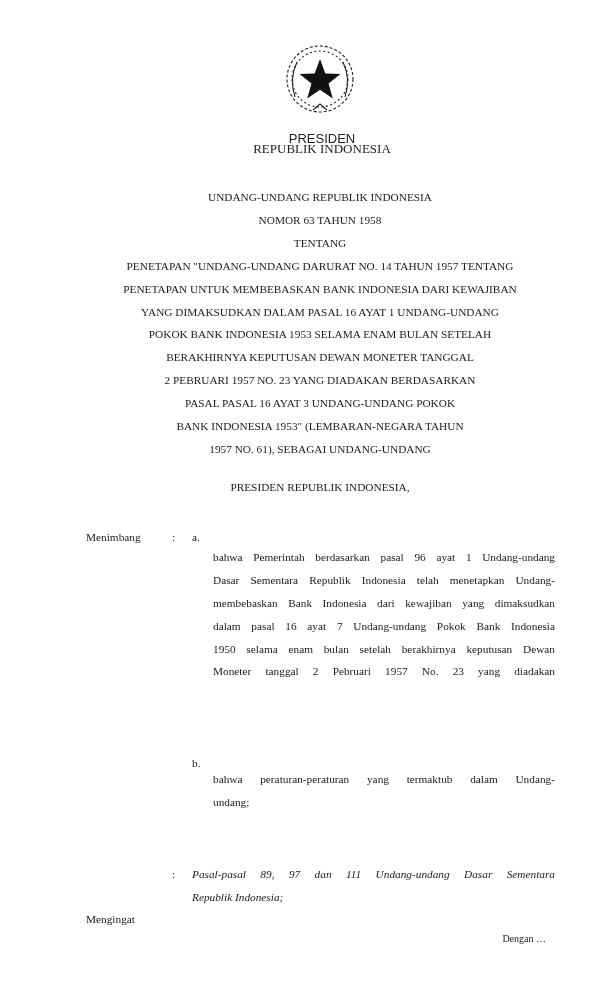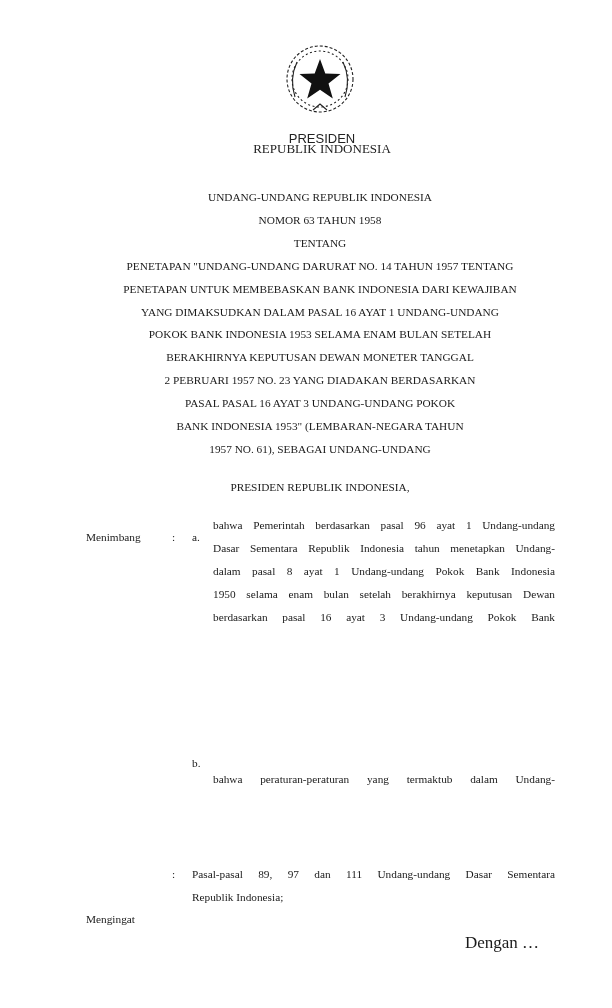--- a/index.html
+++ b/index.html
@@ -13,21 +13,21 @@
   .title-line { white-space:nowrap; }
   .presiden { position:absolute; left:0; width:640px; text-align:center; top:481px; font-size:11.3px; }
   .lbl { position:absolute; left:86px; font-size:11.3px; }
   .colon { position:absolute; left:172px; font-size:11.3px; }
   .item-letter { position:absolute; left:192px; font-size:11.3px; }
   .para { position:absolute; left:213px; width:342px; text-align:justify;
           font-size:11.3px; line-height:22.9px; }
   .para span.ln { display:block; text-align:justify; text-align-last:justify; height:22.9px; white-space:nowrap; }
   .para span.ln.last { text-align-last:left; }
   .para2 { left:192px; width:363px; }
-  .footer { position:absolute; right:73px; top:933px; font-size:17px; }
+  .footer { position:absolute; right:66px; top:933px; font-size:10px; }
 </style>
 </head>
 <body>
 
 <div class="emblem">
   <svg width="74" height="74" viewBox="0 0 74 74">
     <g fill="none" stroke="#222" stroke-width="1.1">
       <circle cx="37" cy="37" r="33" stroke-dasharray="3 2"></circle>
       <circle cx="37" cy="37" r="28" stroke-dasharray="2 2.5"></circle>
       <path d="M12 55 Q6 37 14 20"></path>
@@ -53,33 +53,35 @@
   <div class="title-line">PASAL PASAL 16 AYAT 3 UNDANG-UNDANG POKOK</div>
   <div class="title-line">BANK INDONESIA 1953" (LEMBARAN-NEGARA TAHUN</div>
   <div class="title-line">1957 NO. 61), SEBAGAI UNDANG-UNDANG</div>
 </div>
 
 <div class="presiden">PRESIDEN REPUBLIK INDONESIA,</div>
 
 <div class="lbl" style="top:531px;">Menimbang</div>
 <div class="colon" style="top:531px;">:</div>
 <div class="item-letter" style="top:531px;">a.</div>
-<div class="para" style="top:514px;">
+<div class="para" style="top:546px;">
   <span class="ln">bahwa Pemerintah berdasarkan pasal 96 ayat 1 Undang-undang</span>
-  <span class="ln">Dasar Sementara Republik Indonesia tahun menetapkan Undang-</span>
-  <span class="ln">dalam pasal 8 ayat 1 Undang-undang Pokok Bank Indonesia</span>
+  <span class="ln">Dasar Sementara Republik Indonesia telah menetapkan Undang-</span>
+  <span class="ln">membebaskan Bank Indonesia dari kewajiban yang dimaksudkan</span>
+  <span class="ln">dalam pasal 16 ayat 7 Undang-undang Pokok Bank Indonesia</span>
   <span class="ln">1950 selama enam bulan setelah berakhirnya keputusan Dewan</span>
-  <span class="ln">berdasarkan pasal 16 ayat 3 Undang-undang Pokok Bank</span>
+  <span class="ln">Moneter tanggal 2 Pebruari 1957 No. 23 yang diadakan</span>
 </div>
 
 <div class="item-letter" style="top:757px;">b.</div>
 <div class="para" style="top:752px;margin-top:16px;">
   <span class="ln">bahwa peraturan-peraturan yang termaktub dalam Undang-</span>
+  <span class="ln last">undang;</span>
 </div>
 
 <div class="lbl" style="top:868px;margin-top:45px;">Mengingat</div>
 <div class="colon" style="top:868px;">:</div>
-<div class="para para2" style="top:863px;">
+<div class="para para2" style="top:863px;font-style:italic;">
   <span class="ln">Pasal-pasal 89, 97 dan 111 Undang-undang Dasar Sementara</span>
   <span class="ln last">Republik Indonesia;</span>
 </div>
 
 <div class="footer">Dengan …</div>
 
 </body></html>

